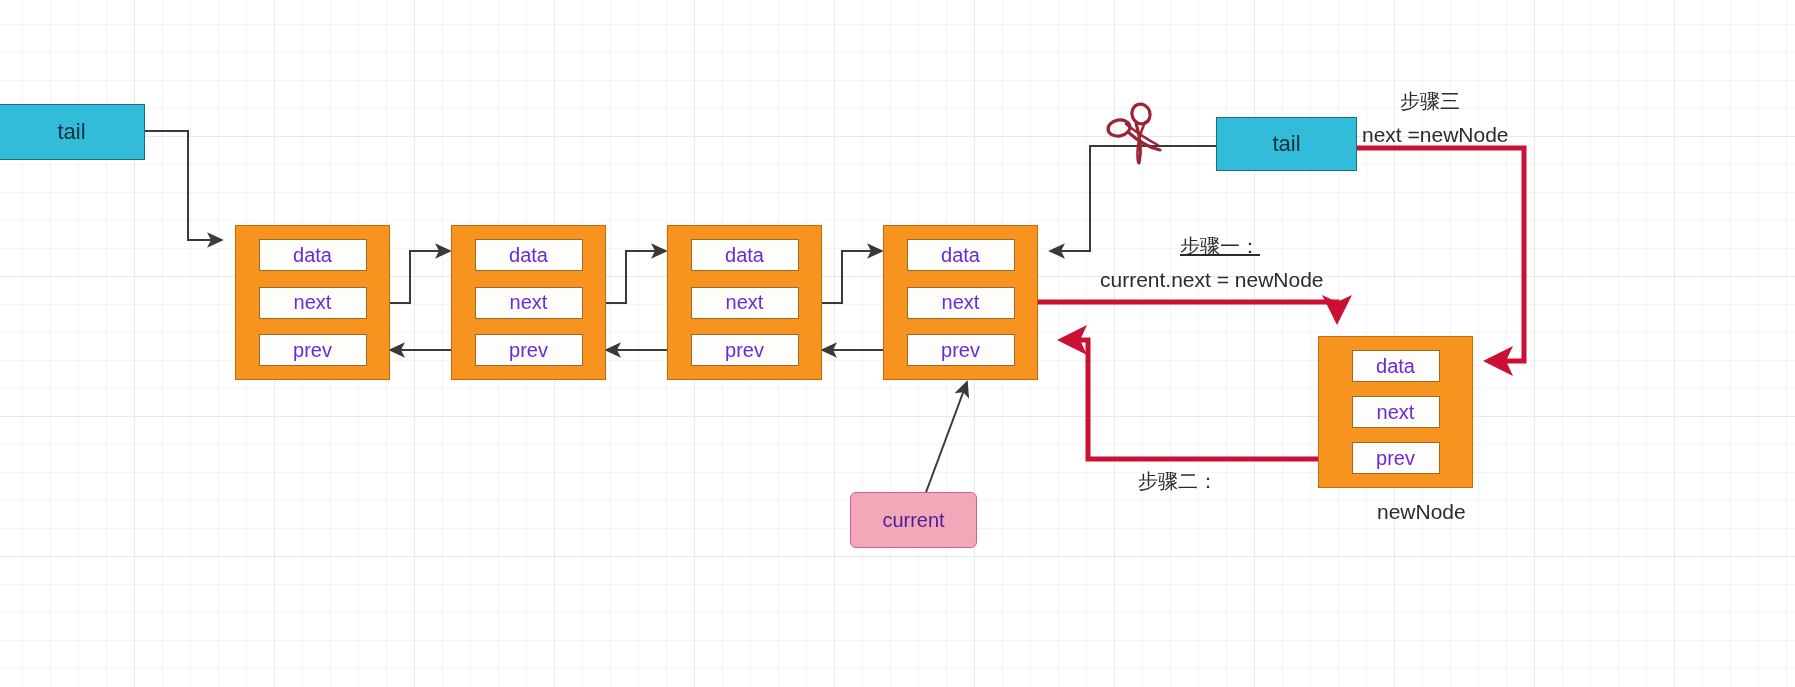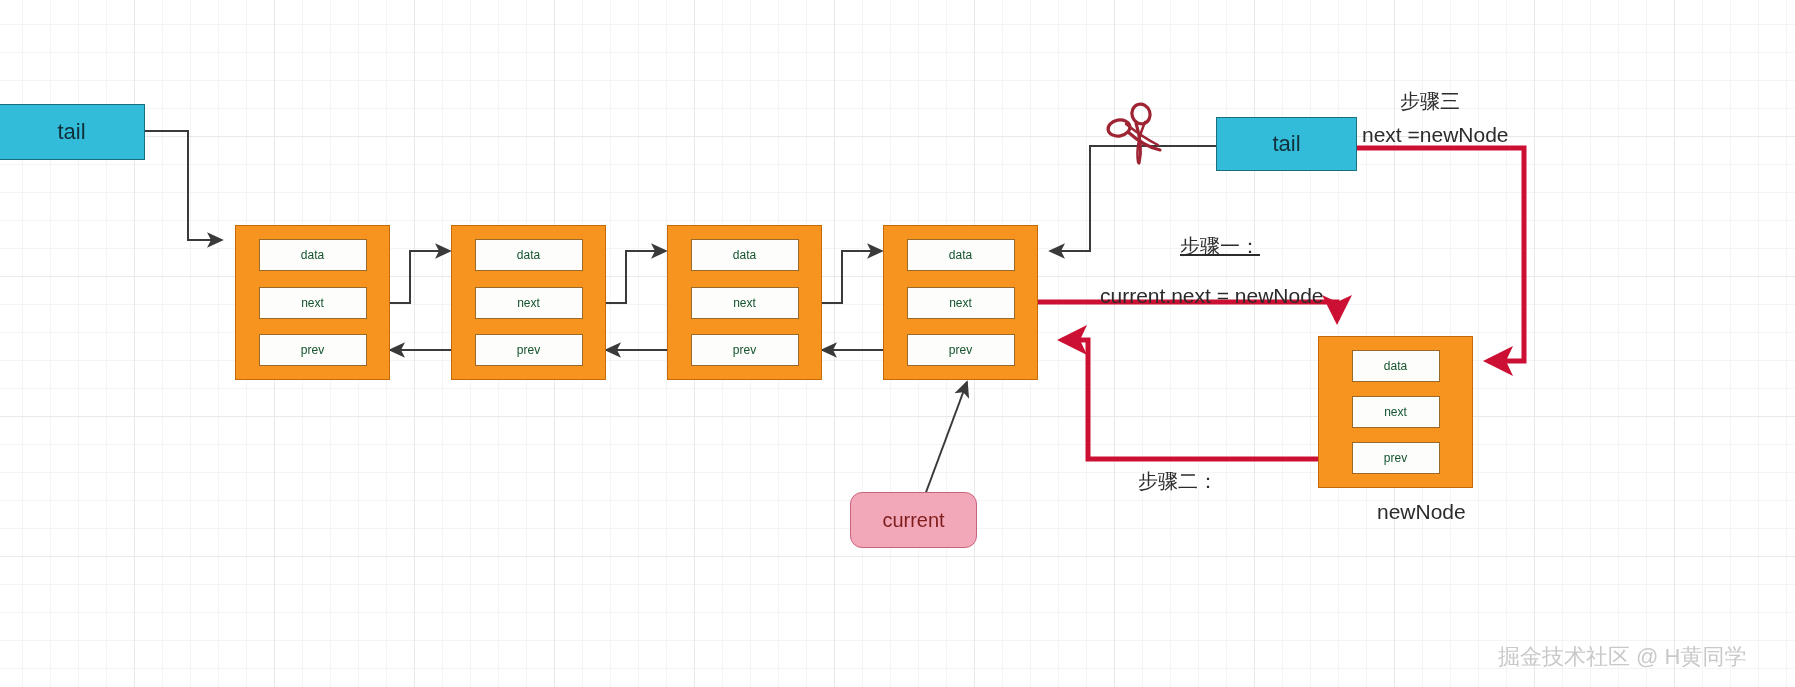--- a/index.html
+++ b/index.html
@@ -46,32 +46,32 @@
     display:flex;flex-direction:column;
     align-items:center;justify-content:space-between;
     padding:13px 0;
   }
   .node .field{
     background:#fdfdfb;
     border:1.5px solid #9a6a2a;
     box-sizing:border-box;
     width:108px;height:32px;
     display:flex;align-items:center;justify-content:center;
-    font-size:12px;color:#14532d;text-align:center;
+    font-size:20px;color:#6d28d9;text-align:center;
   }
   .node.newnode .field{width:88px;height:32px;}
 
   
   .pill{
     position:absolute;
     background:#f2a8b8;
     border:1.5px solid #c9647e;
-    border-radius:12px;
+    border-radius:6px;
     display:flex;align-items:center;justify-content:center;
-    font-size:20px;color:#7f1d1d;
+    font-size:20px;color:#4c1d95;
     box-sizing:border-box;
   }
   
   .txt{position:absolute;color:#2b2b2b;white-space:nowrap;}
   .txt.cn{font-size:20px;}
   .txt.code{font-size:21px;}
   .txt.label{font-size:21px;margin-left:9px;}
   .watermark{
     position:absolute;color:#c9c9c9;font-size:22px;white-space:nowrap;
   }
@@ -188,22 +188,21 @@
     <div class="field">next</div>
     <div class="field">prev</div>
   </div>
   <div class="txt label" style="left:1368px;top:500px;">newNode</div>
 
   <div class="pill" style="left:850px;top:492px;width:127px;height:56px;">
     <span>current</span>
   </div>
 
   <div class="txt cn" style="left:1180px;top:233px;text-decoration:underline;">步骤一：</div>
-  <div class="txt code" style="left:1100px;top:284px;">current.next = newNode</div>
+  <div class="txt code" style="left:1100px;top:268px;">current.next = newNode</div>
 
   <div class="txt cn" style="left:1138px;top:468px;">步骤二：</div>
 
   <div class="txt cn" style="left:1400px;top:88px;">步骤三</div>
   <div class="txt code" style="left:1362px;top:123px;">next =newNode</div>
 
-  <div class="watermark" style="left:1498px;top:642px;">掘金技术社区 @ H黄同学</div>
 
 </div>
 
 </body></html>

